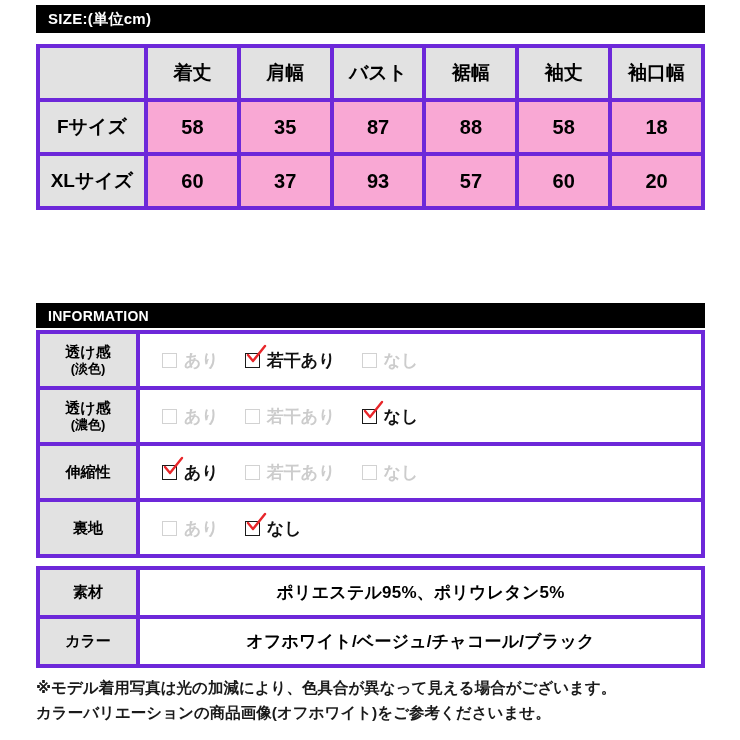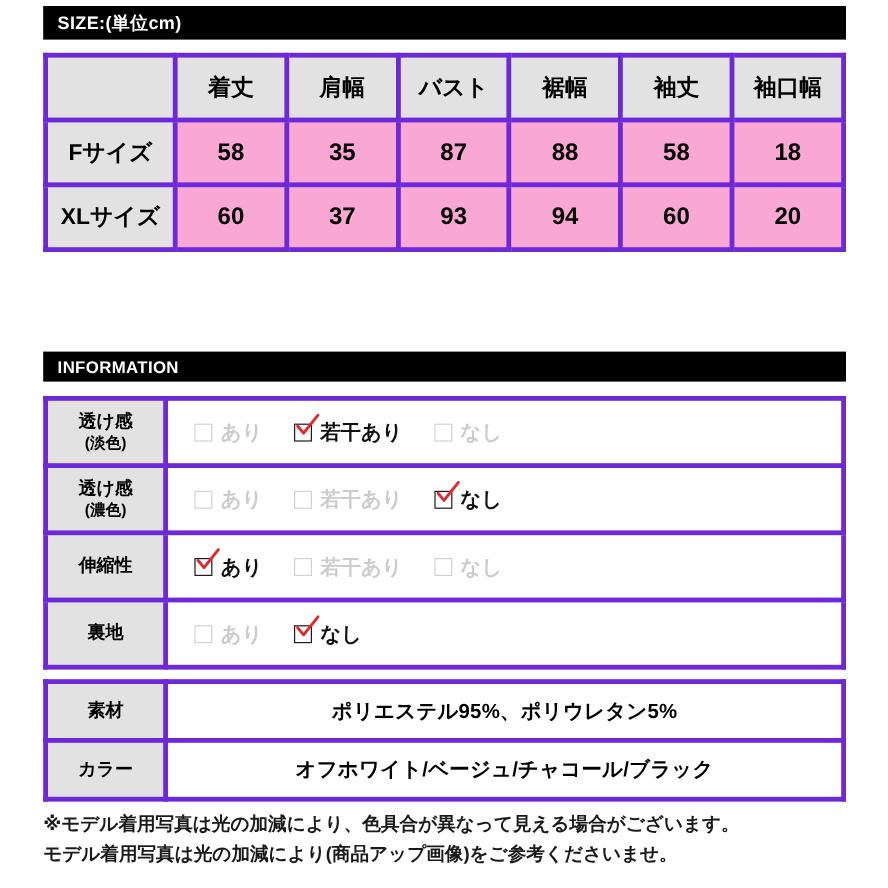--- a/index.html
+++ b/index.html
@@ -34,21 +34,21 @@
     box-sizing: border-box;
     padding-left: 12px;
     letter-spacing: 0.3px;
   }
   #bar-size {
     top: 5px;
     height: 28px;
     font-size: 15px;
   }
   #bar-info {
-    top: 293px;
+    top: 303px;
     height: 25px;
     font-size: 14px;
   }
 
   
   .tbl {
     position: absolute;
     left: 36px;
     border-collapse: collapse;
     table-layout: fixed;
@@ -224,21 +224,21 @@
         <td class="val">87</td>
         <td class="val">88</td>
         <td class="val">58</td>
         <td class="val">18</td>
       </tr>
       <tr>
         <td class="col-label">XLサイズ</td>
         <td class="val">60</td>
         <td class="val">37</td>
         <td class="val">93</td>
-        <td class="val">94</td>
+        <td class="val">57</td>
         <td class="val">60</td>
         <td class="val">20</td>
       </tr>
     </tbody>
   </table>
 
 
   <div class="bar" id="bar-info">
     <span>INFORMATION</span>
   </div>
@@ -358,16 +358,16 @@
       </tr>
       <tr>
         <td class="mat-label">カラー</td>
         <td class="mat-value">オフホワイト/ベージュ/チャコール/ブラック</td>
       </tr>
     </tbody>
   </table>
 
   <div class="note-block" id="footer-notes">
     <div>※モデル着用写真は光の加減により、色具合が異なって見える場合がございます。</div>
-    <div>モデル着用写真は光の加減により(商品アップ画像)をご参考くださいませ。</div>
+    <div>カラーバリエーションの商品画像(オフホワイト)をご参考くださいませ。</div>
   </div>
 
 </div>
 
 </body></html>

